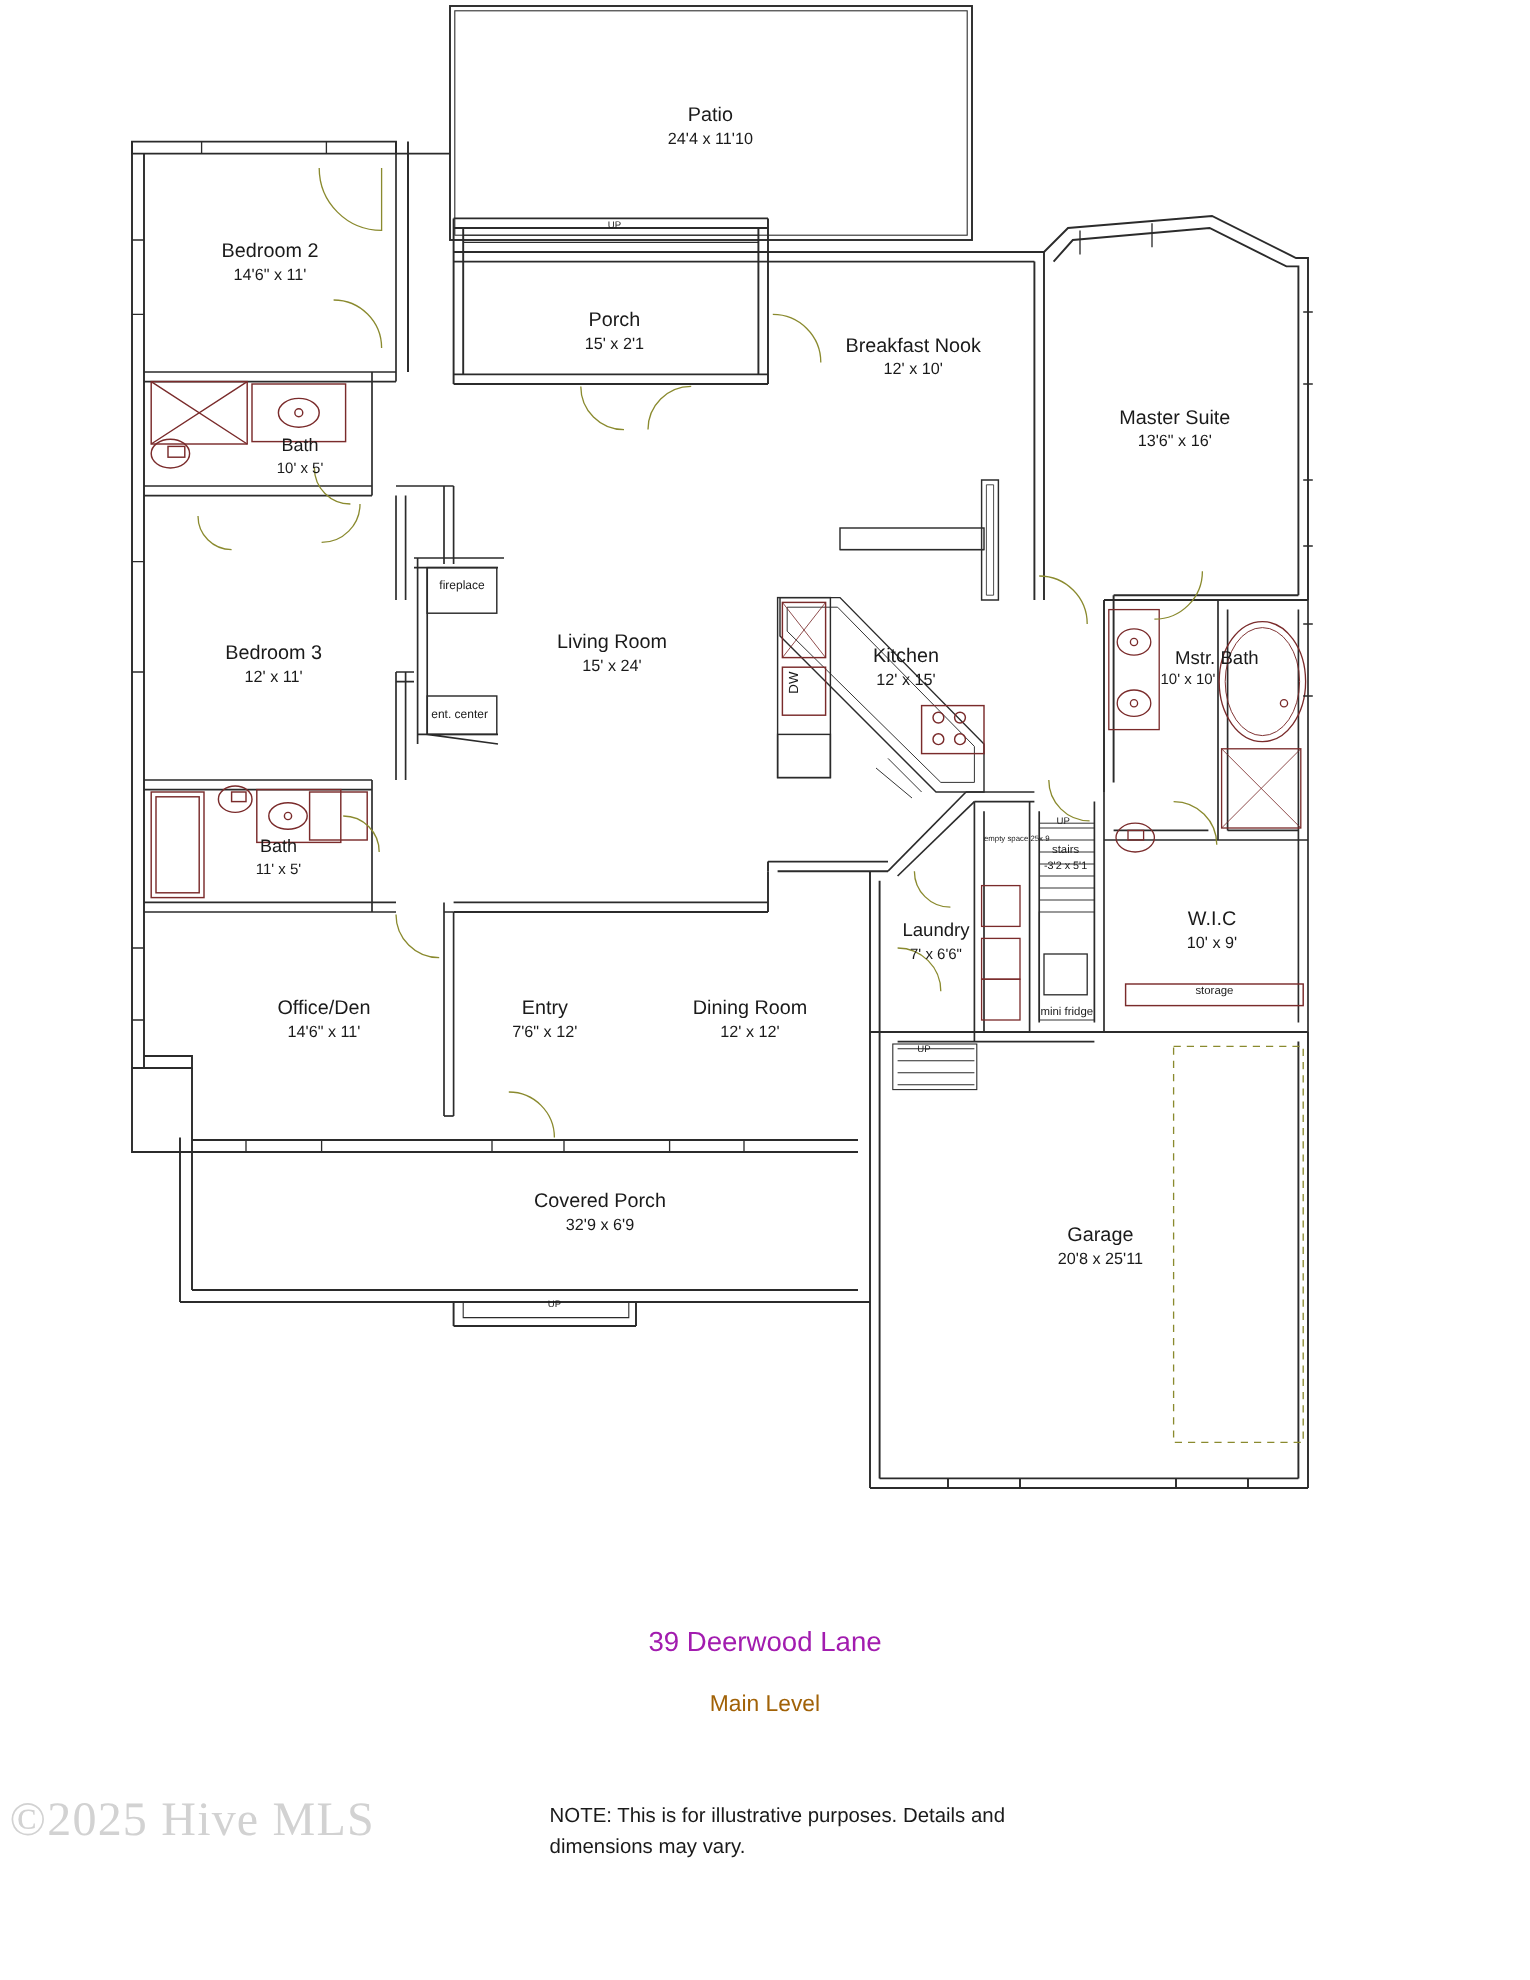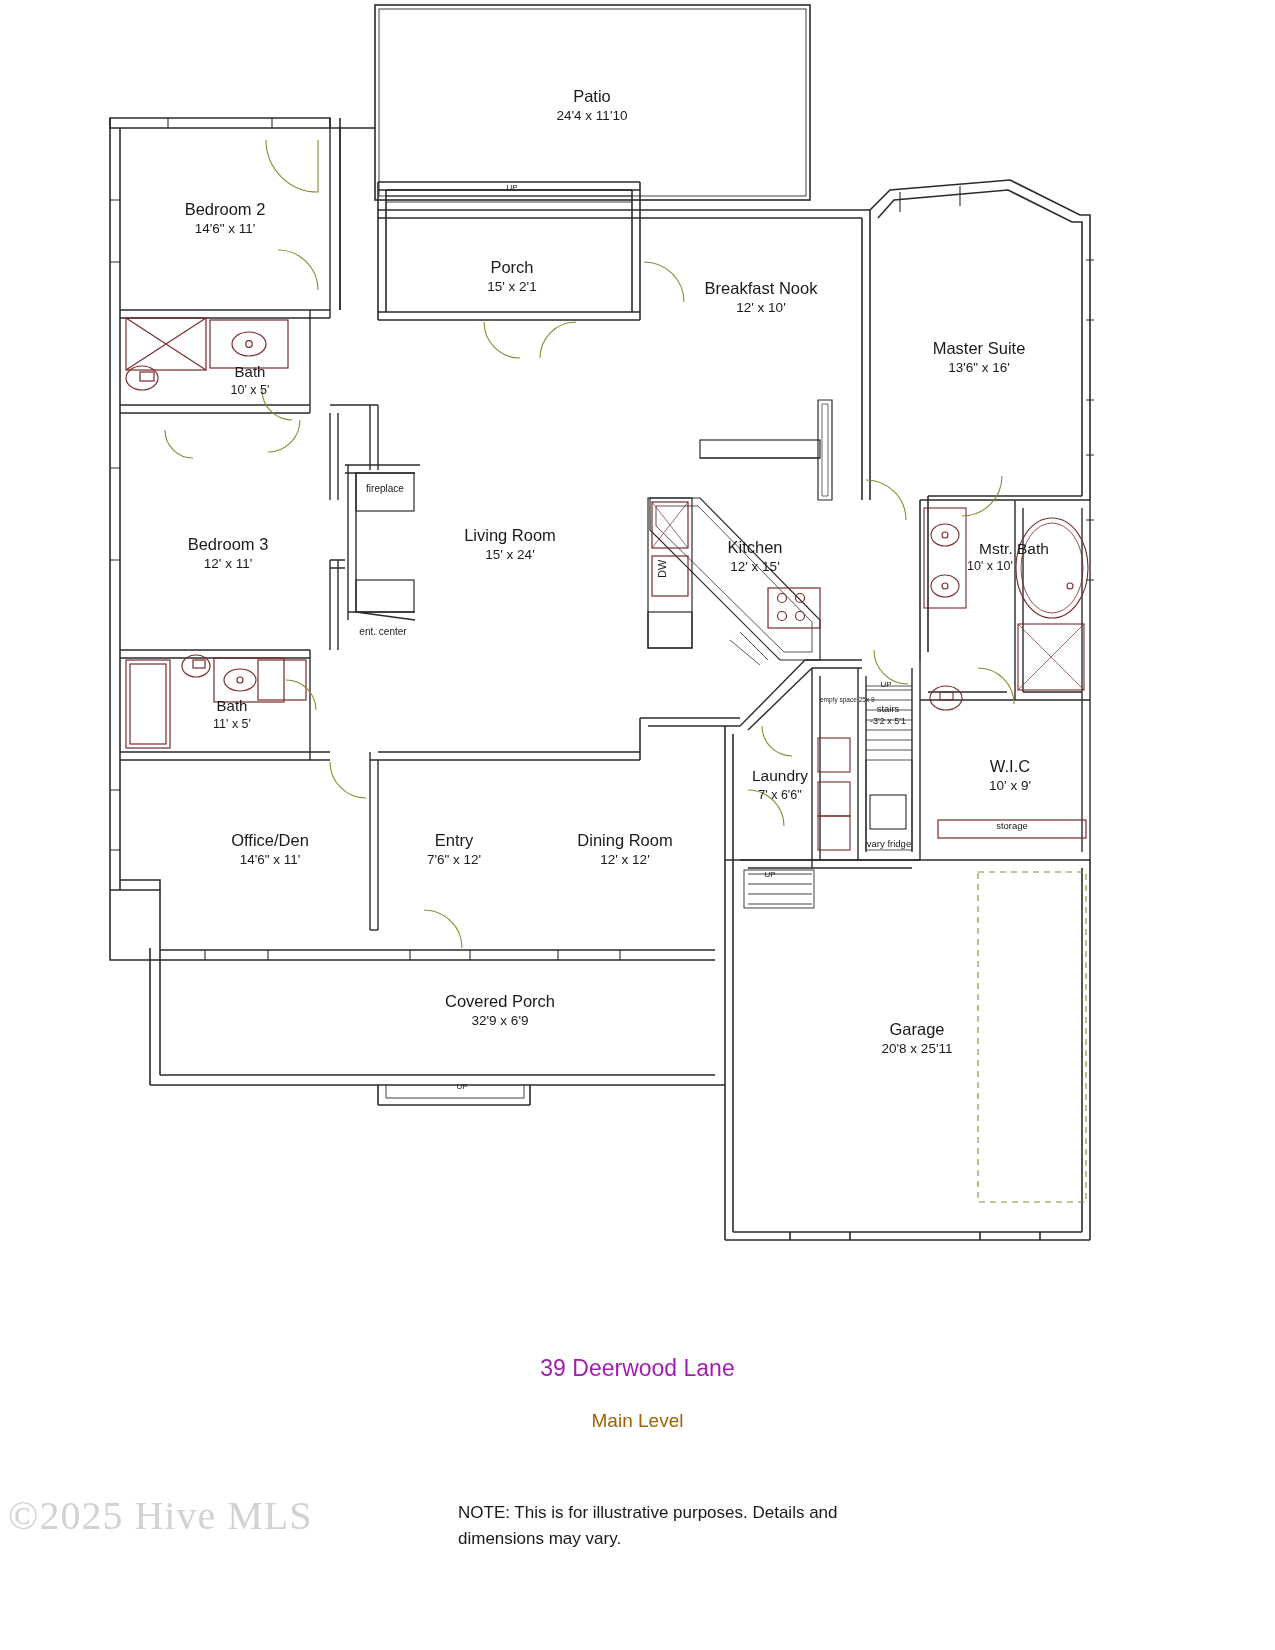--- a/index.html
+++ b/index.html
@@ -413,24 +413,24 @@
     <div class="room-name">Covered Porch</div>
     <div class="room-dim">32'9 x 6'9</div>
   </div>
 
   <div class="room-label" style="left:817px; top:1018px; width:200px;">
     <div class="room-name">Garage</div>
     <div class="room-dim">20'8 x 25'11</div>
   </div>
 
   <div class="small-label" style="left:345px; top:483px; width:80px;">fireplace</div>
-  <div class="small-label" style="left:338px; top:590px; width:90px;margin-top:36px;">ent. center</div>
+  <div class="small-label" style="left:338px; top:590px; width:90px;">ent. center</div>
   <div class="small-label" style="left:952px; top:820px; width:120px; font-size:9.5px;">storage</div>
   <div class="small-label" style="left:855px; top:838px; width:68px; font-size:9.5px;">
-    <span>vary fridge</span>
+    <span>mini fridge</span>
   </div>
   <div class="small-label" style="left:645px; top:562px; width:36px; font-size:11px; transform:rotate(-90deg);">DW</div>
   <div class="small-label" style="left:848px; top:703px; width:80px; font-size:9.5px;">stairs</div>
   <div class="small-label" style="left:848px; top:716px; width:80px; font-size:9px;">-3'2 x 5'1</div>
   <div class="tiny-label" style="left:820px; top:696px; width:40px;">empty space 25x 9</div>
 
   <div class="tiny-label" style="left:494px; top:183px; width:36px; font-size:8px;">UP</div>
   <div class="tiny-label" style="left:868px; top:680px; width:36px; font-size:8px;">UP</div>
   <div class="tiny-label" style="left:752px; top:870px; width:36px; font-size:8px;">UP</div>
   <div class="tiny-label" style="left:444px; top:1082px; width:36px; font-size:8px;">UP</div>

